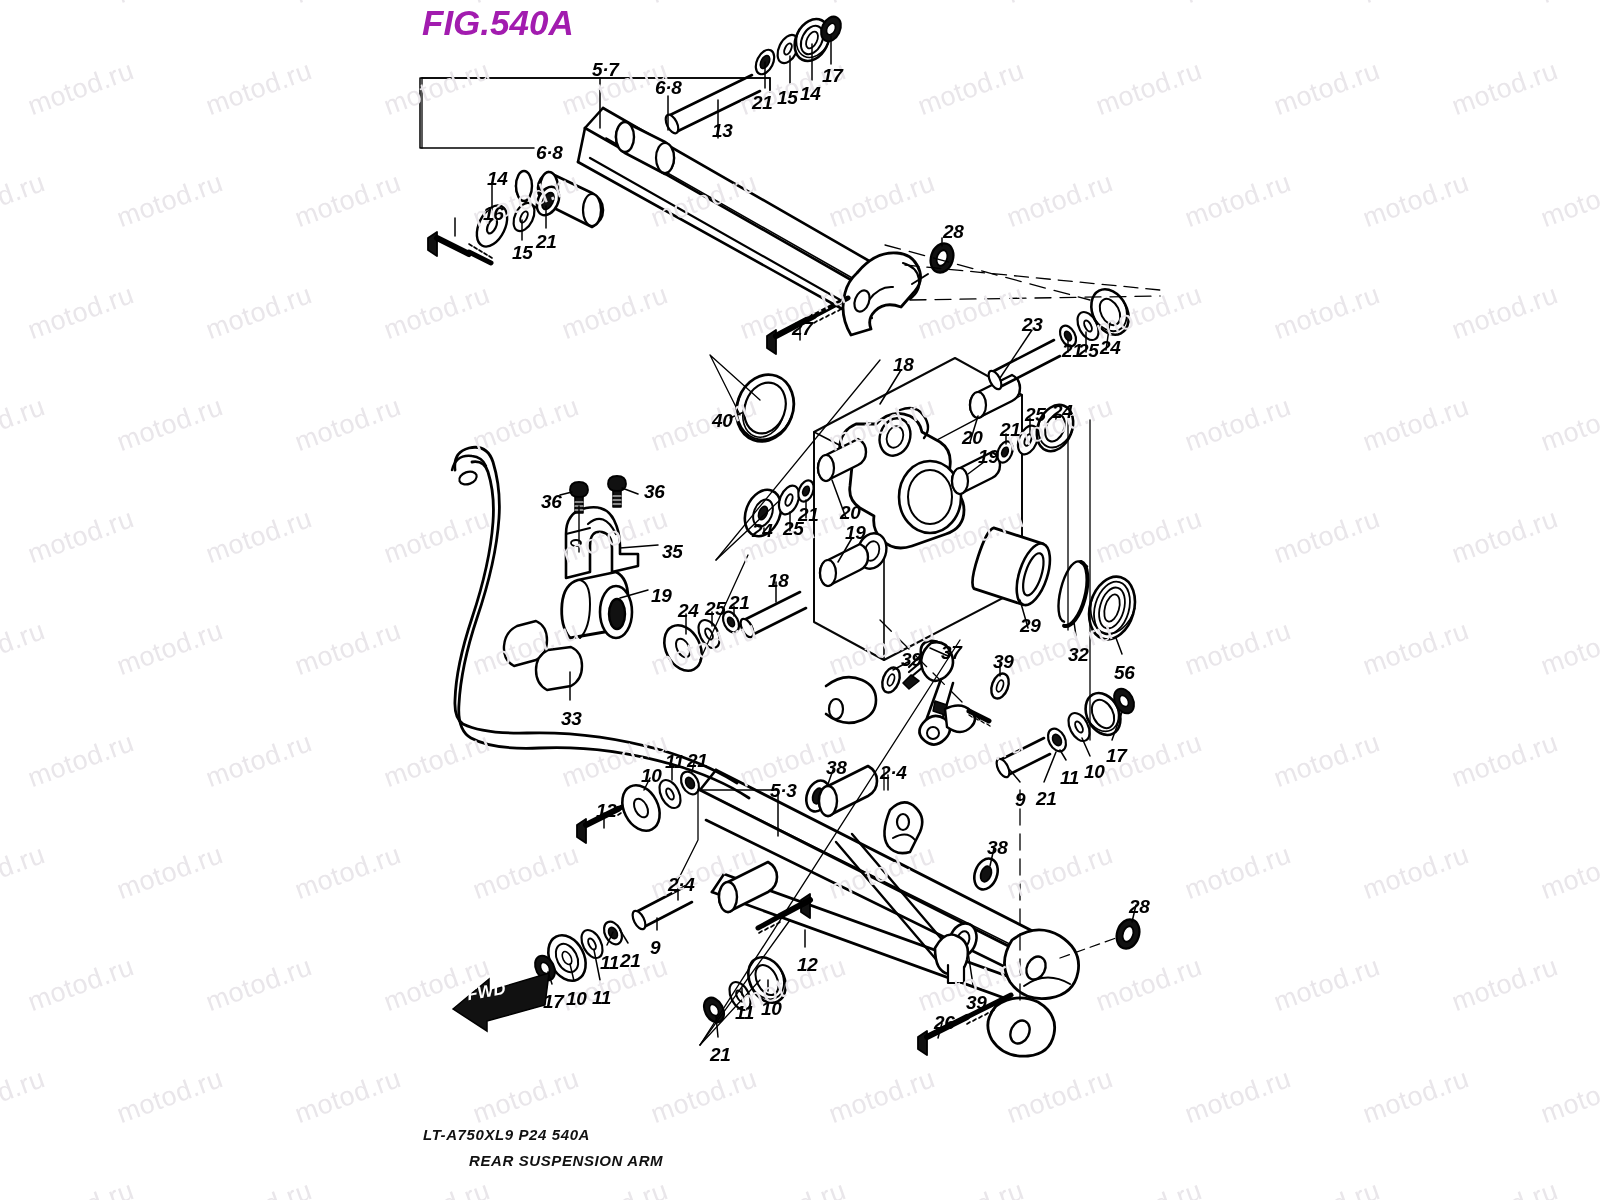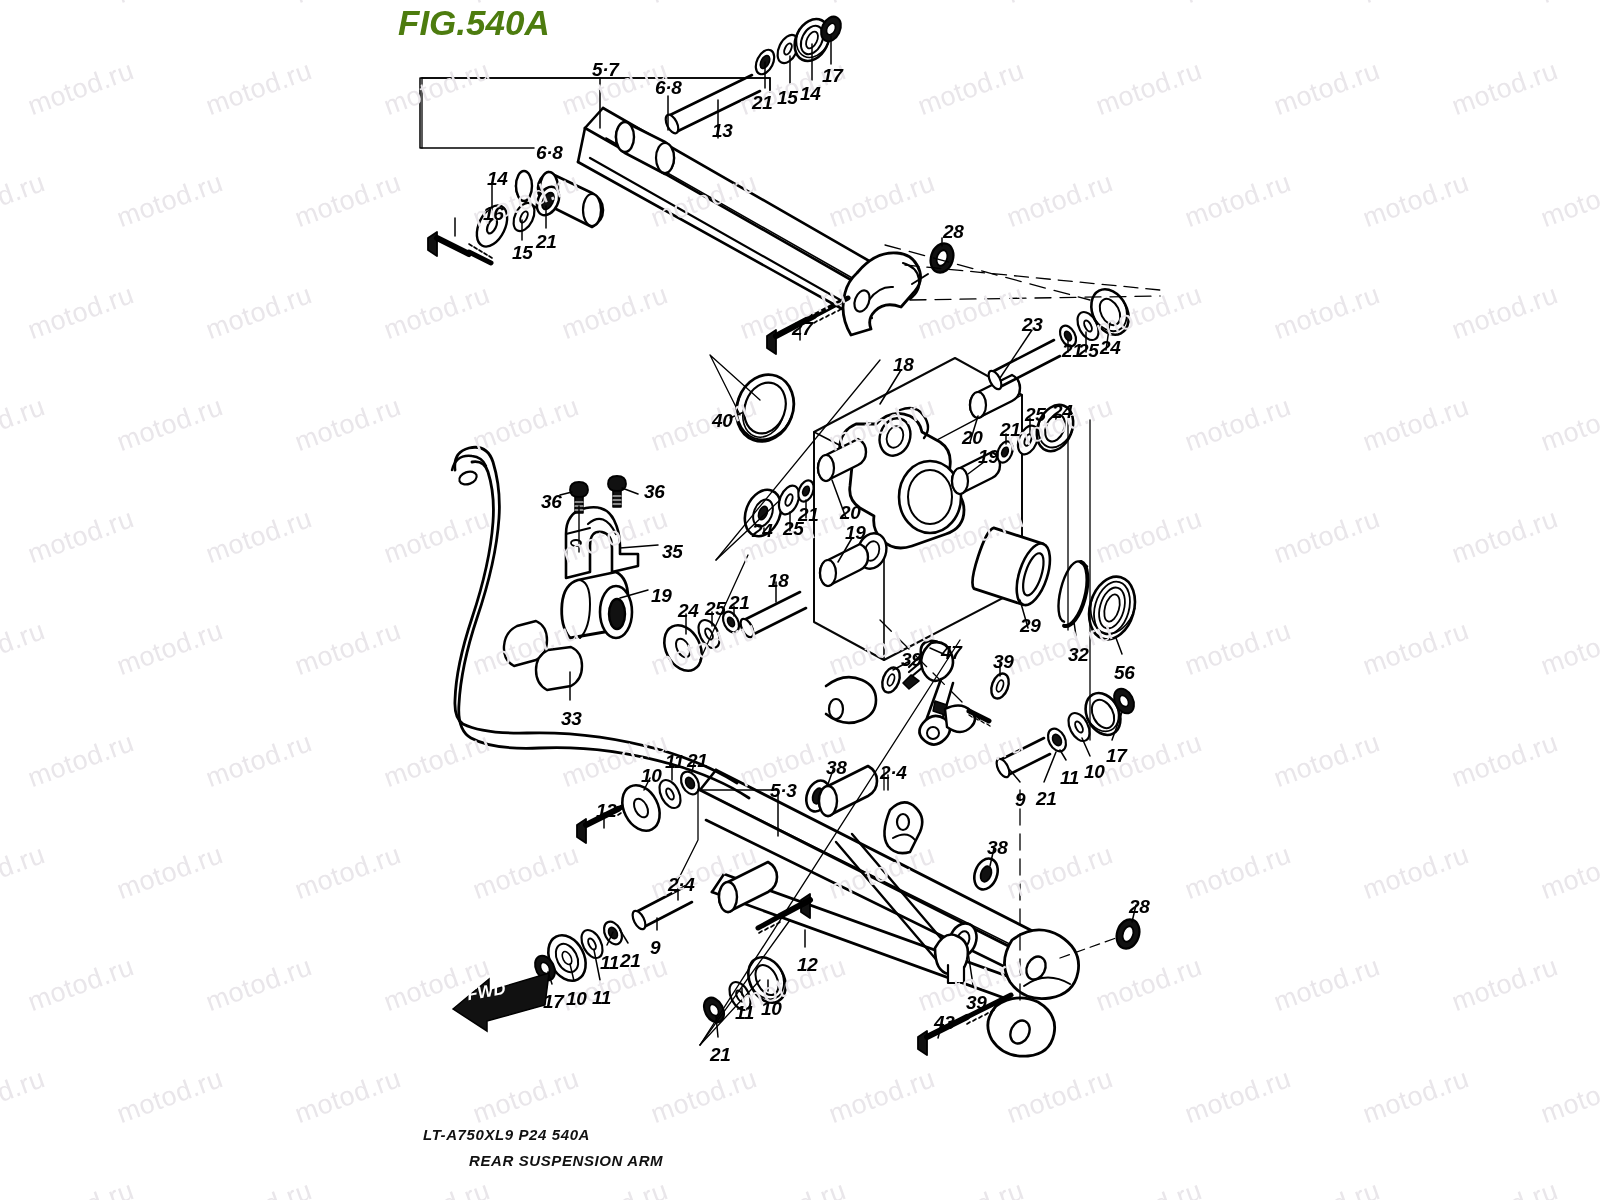--- a/index.html
+++ b/index.html
@@ -23,23 +23,23 @@
 
   
   #art{position:absolute;inset:0;z-index:2;}
   #art svg{display:block;}
 
   
   .fig-title{
     position:absolute;z-index:8;
     font-family:"Liberation Sans",sans-serif;
     font-style:italic;font-weight:bold;
-    font-size:35px;color:#4d7c0f;
+    font-size:35px;color:#a21caf;
     letter-spacing:0px;
-    left:398px;top:3px;
+    left:422px;top:3px;
   }
   .caption{
     position:absolute;z-index:8;
     font-family:"Liberation Sans",sans-serif;
     font-style:italic;font-weight:bold;
     font-size:15px;color:#111;
     letter-spacing:0.6px;
   }
   .cap1{left:423px;top:1126px;}
   .cap2{left:425px;top:1152px;margin-left:44px;}
@@ -741,21 +741,21 @@
       <div class="num" style="left: 662px; top: 542px;">35</div>
       <div class="num" style="left: 651px; top: 586px;">19</div>
       <div class="num" style="left: 768px; top: 571px;">18</div>
       <div class="num" style="left: 678px; top: 601px;">24</div>
       <div class="num" style="left: 705px; top: 599px;">25</div>
       <div class="num" style="left: 729px; top: 593px;">21</div>
       <div class="num" style="left: 561px; top: 709px;">33</div>
       <div class="num" style="left: 1020px; top: 616px;">29</div>
       <div class="num" style="left: 1068px; top: 645px;">32</div>
       <div class="num" style="left: 1114px; top: 663px;">56</div>
-      <div class="num" style="left: 941px; top: 643px;">47</div>
+      <div class="num" style="left: 941px; top: 643px;">37</div>
       <div class="num" style="left: 901px; top: 650px;">39</div>
       <div class="num" style="left: 993px; top: 652px;">39</div>
       <div class="num" style="left: 1060px; top: 768px;">11</div>
       <div class="num" style="left: 1084px; top: 762px;">10</div>
       <div class="num" style="left: 1106px; top: 746px;">17</div>
       <div class="num" style="left: 1015px; top: 790px;">9</div>
       <div class="num" style="left: 1036px; top: 789px;">21</div>
       <div class="num" style="left: 641px; top: 766px;">10</div>
       <div class="num" style="left: 665px; top: 752px;">11</div>
       <div class="num" style="left: 687px; top: 751px;">21</div>
@@ -769,17 +769,17 @@
       <div class="num" style="left: 620px; top: 951px;">21</div>
       <div class="num" style="left: 543px; top: 992px;">17</div>
       <div class="num" style="left: 566px; top: 989px;">10</div>
       <div class="num" style="left: 592px; top: 988px;">11</div>
       <div class="num" style="left: 710px; top: 1045px;">21</div>
       <div class="num" style="left: 735px; top: 1003px;">11</div>
       <div class="num" style="left: 761px; top: 999px;">10</div>
       <div class="num" style="left: 797px; top: 955px;">12</div>
       <div class="num" style="left: 987px; top: 838px;">38</div>
       <div class="num" style="left: 966px; top: 993px;">39</div>
-      <div class="num" style="left: 934px; top: 1013px;">43</div>
+      <div class="num" style="left: 934px; top: 1013px;">26</div>
       <div class="num" style="left: 1129px; top: 897px;">28</div>
     </div>
 
 </div>
 
 </body></html>

